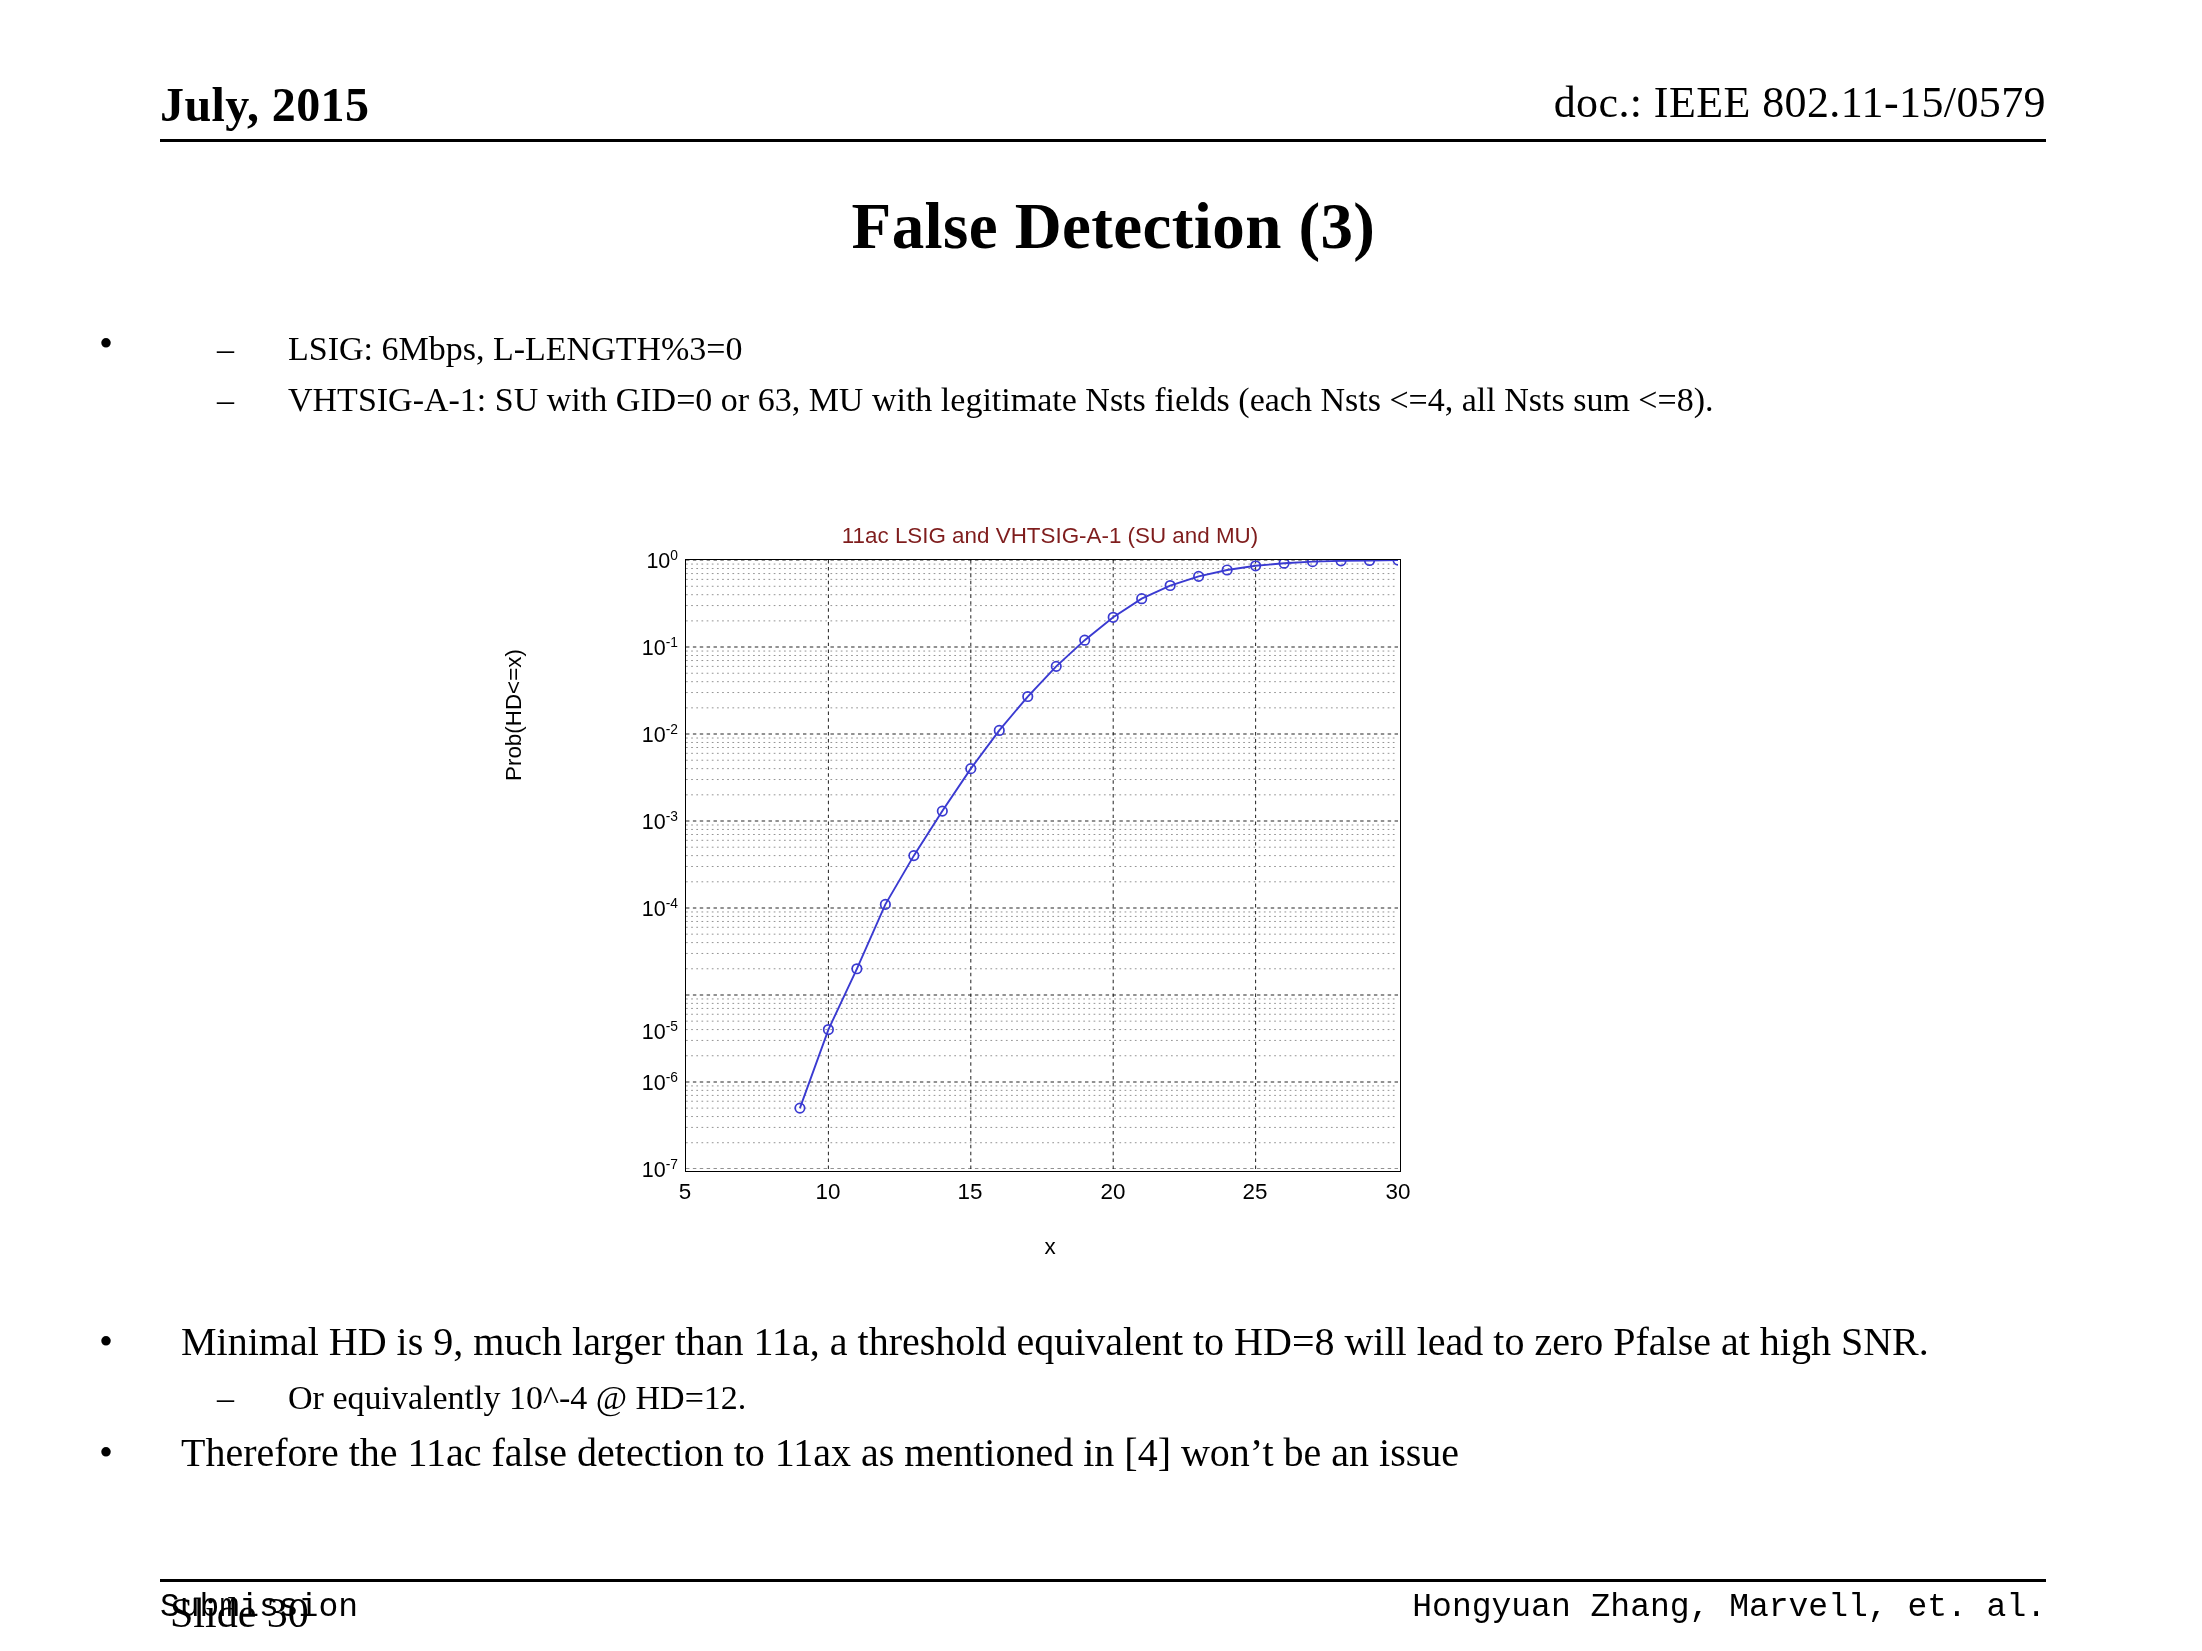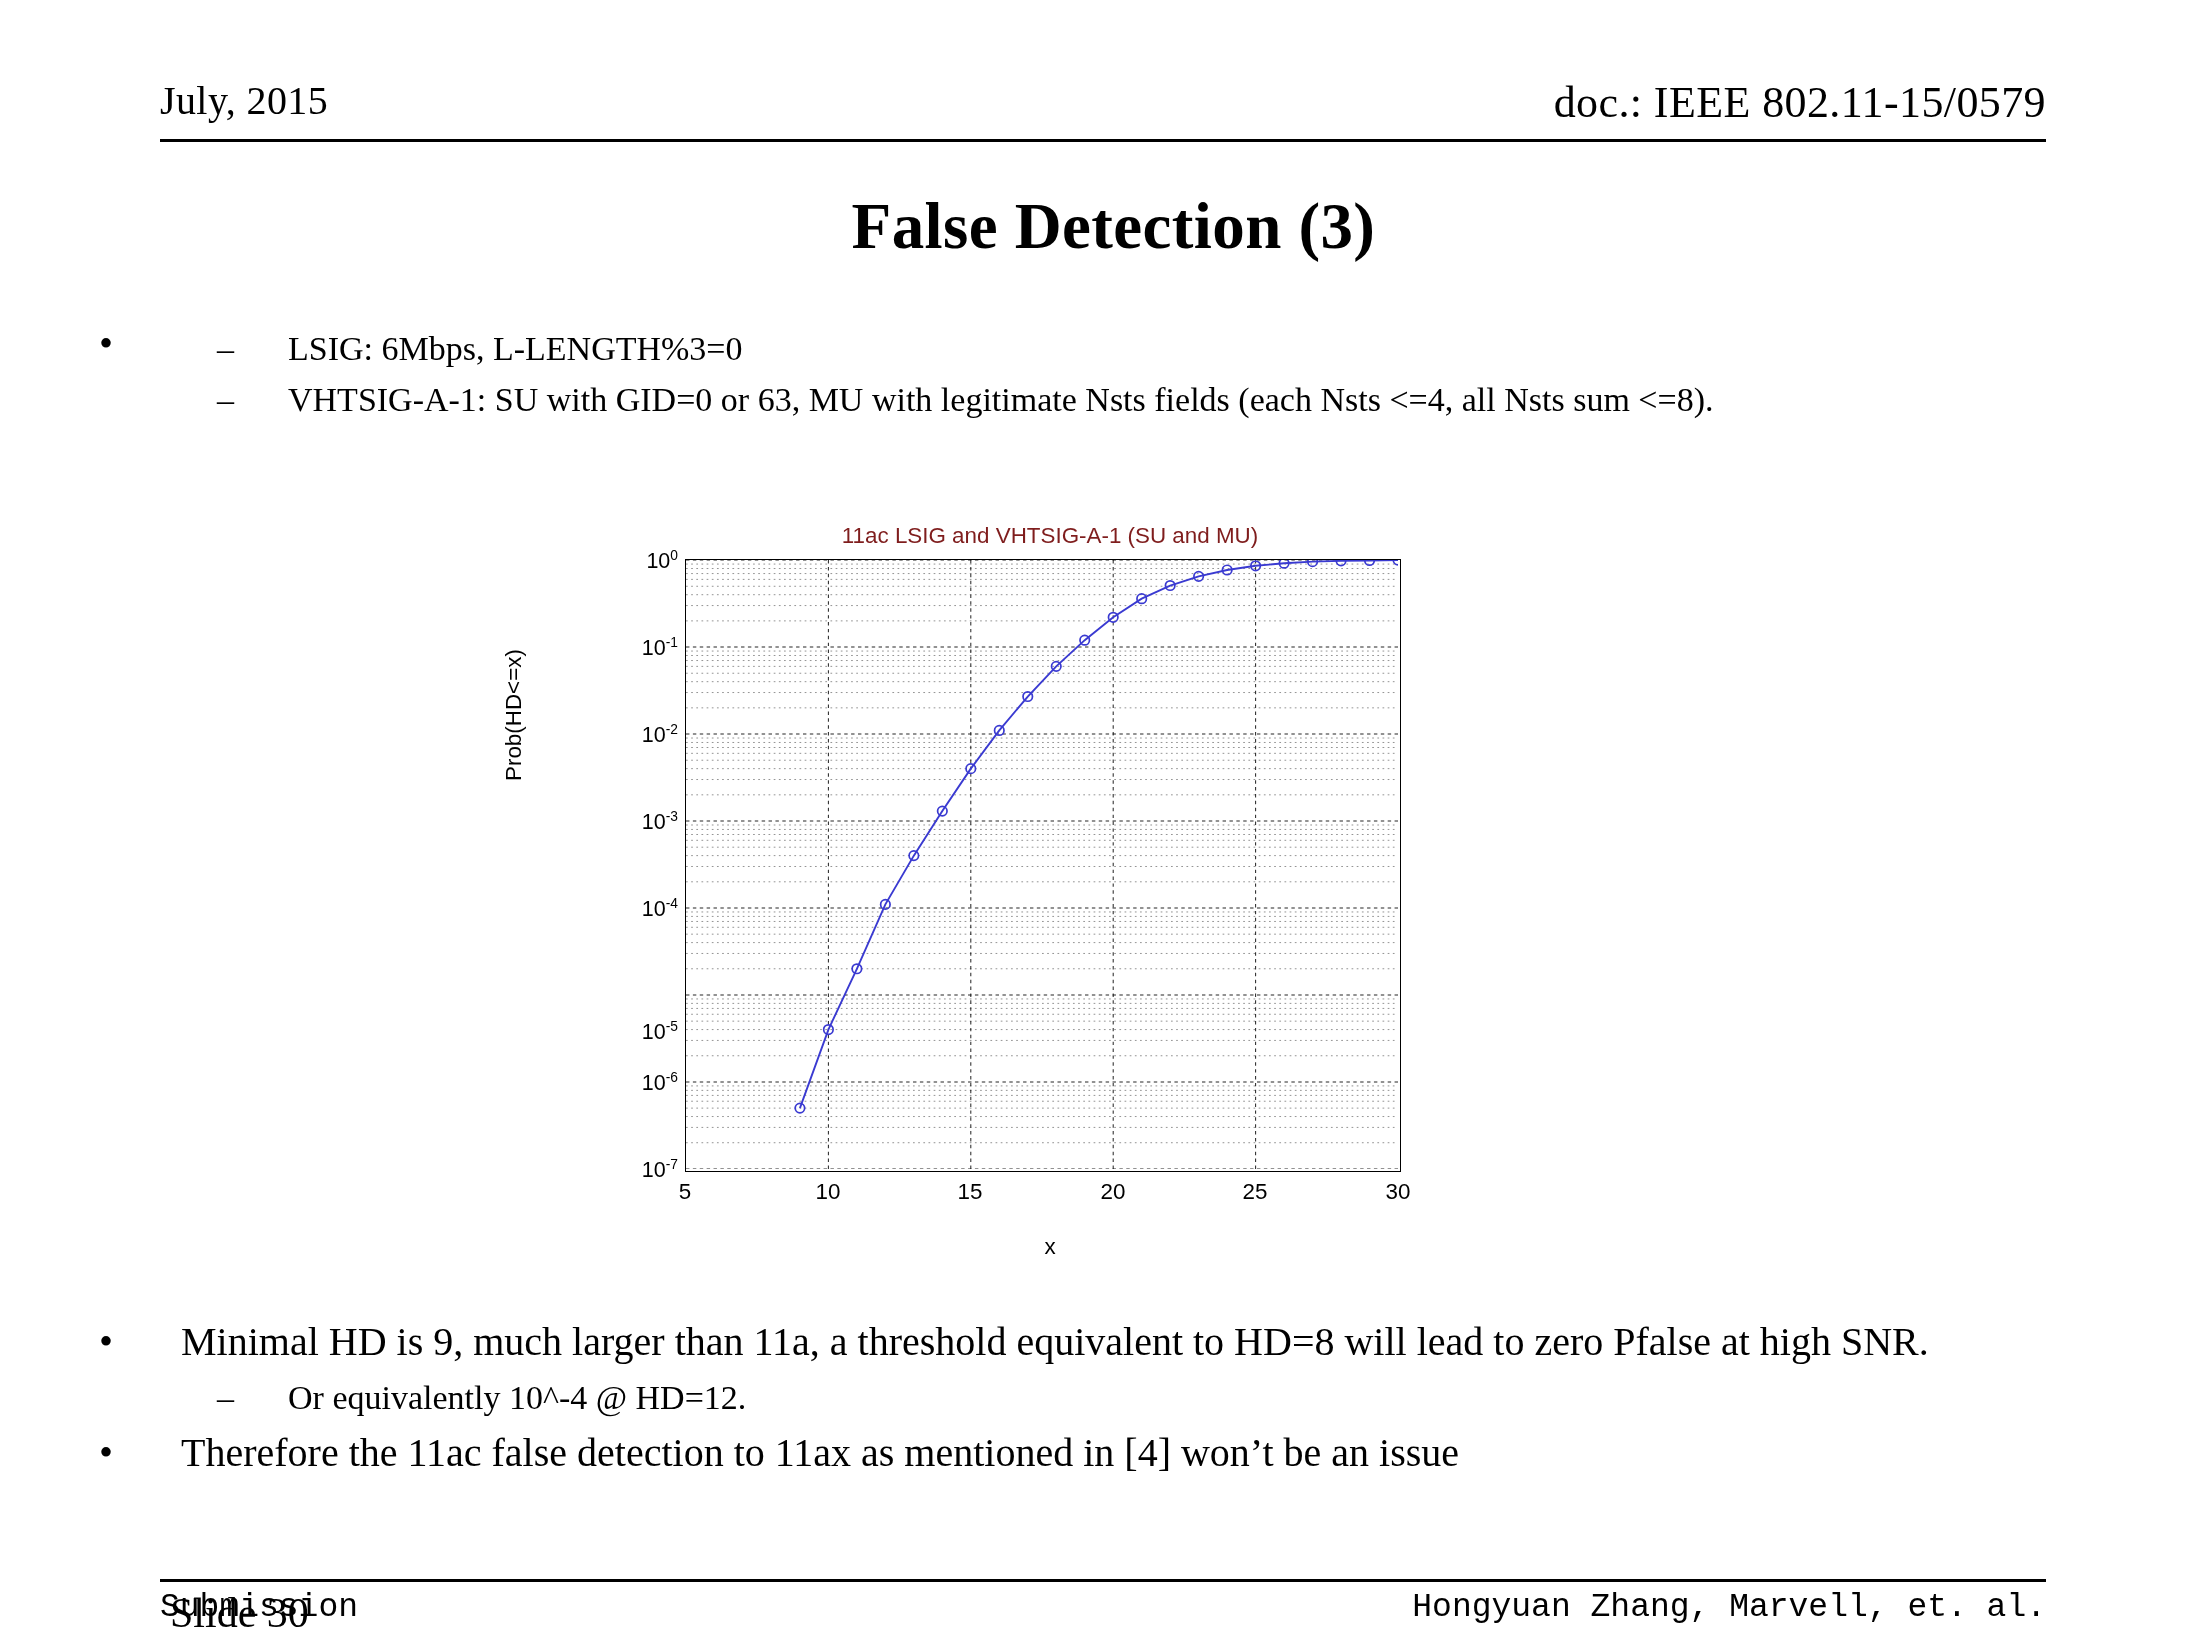--- a/index.html
+++ b/index.html
@@ -27,22 +27,22 @@
     left: 160px;
     top: 77px;
     width: 1886px;
     height: 62px;
     border-bottom: 3.4px solid #000;
     display: flex;
     align-items: flex-start;
     justify-content: space-between;
   }
   .header-date {
-    font-size: 40px;
-    font-weight: normal;
+    font-size: 48px;
+    font-weight: bold;
     letter-spacing: 0.4px;
   }
   .header-doc {
     font-size: 44px;
     font-weight: normal;
     letter-spacing: 0.4px;
   }
 
   
   .slide-title {

